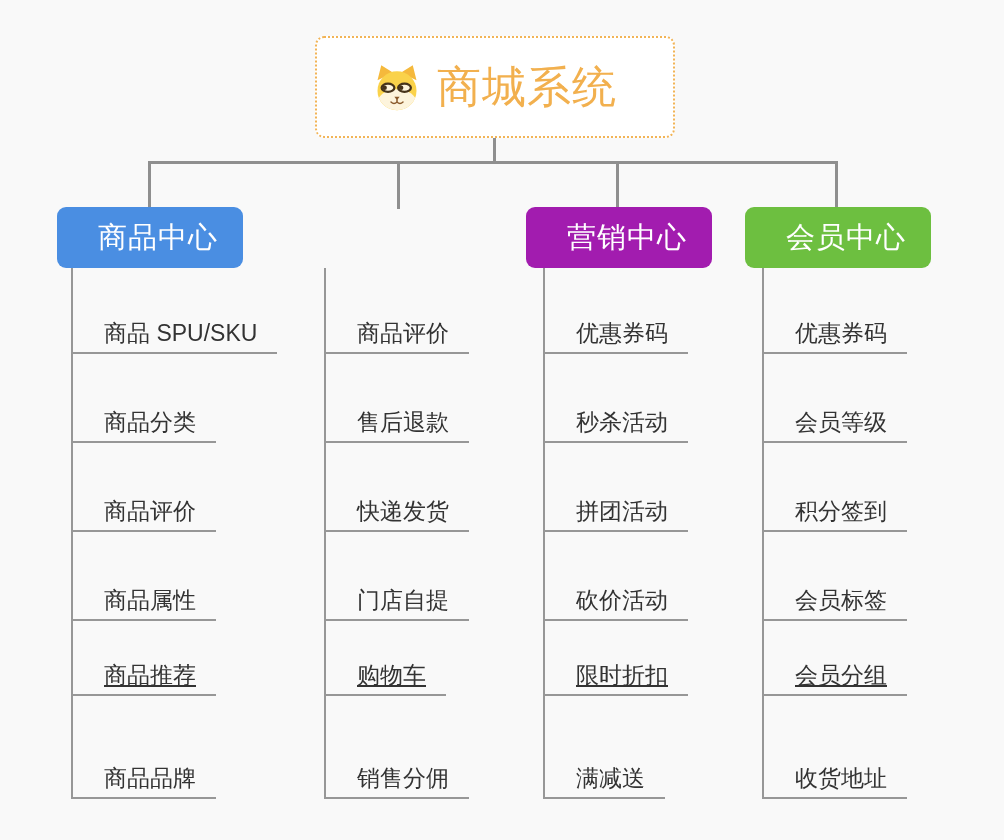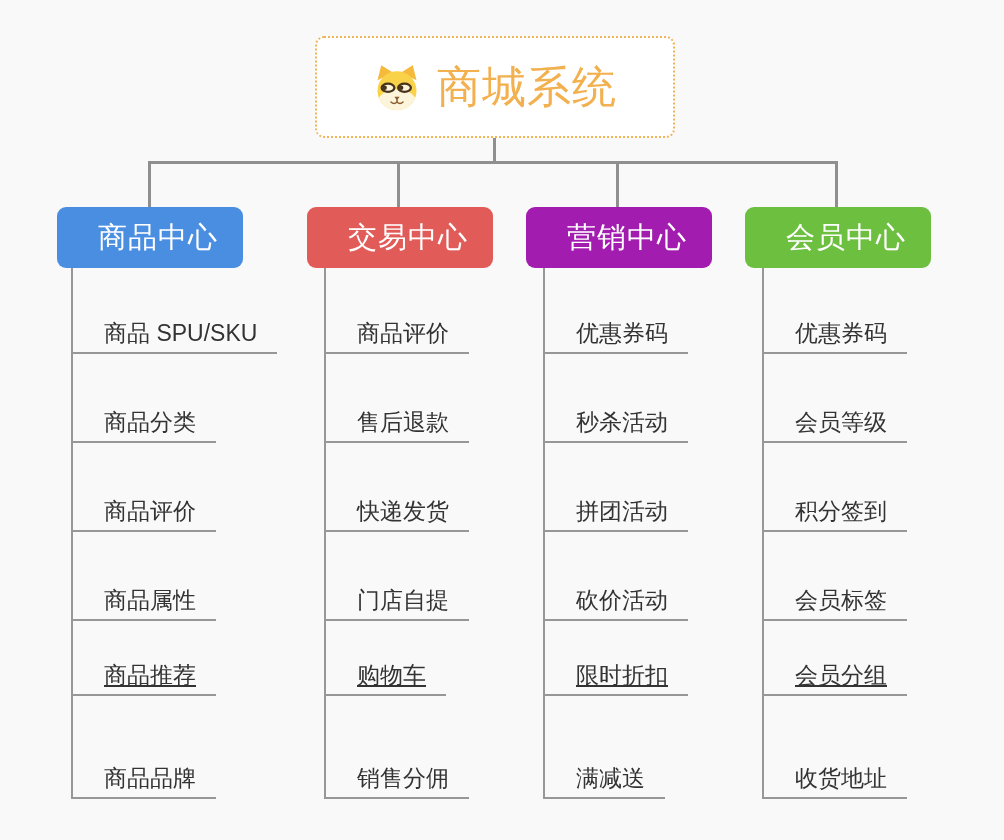--- a/index.html
+++ b/index.html
@@ -81,21 +81,20 @@
   </div>
 
   <div class="line stem"></div>
   <div class="line hline"></div>
   <div class="line drop d0"></div>
   <div class="line drop d1"></div>
   <div class="line drop d2"></div>
   <div class="line drop d3"></div>
 
   <div class="hub h0" style="background-color: rgb(74, 142, 226);">商品中心</div>
-  <div class="hub h1" style="background-color: rgb(225, 92, 88);">交易中心</div>
   <div class="hub h2" style="background-color: #a21caf;">营销中心</div>
   <div class="hub h3" style="background-color: rgb(109, 191, 64);">会员中心</div>
 
   <div class="branch b0">
     <div class="trunk"></div>
     <div class="leaf r0">商品 SPU/SKU</div>
     <div class="leaf r1">商品分类</div>
     <div class="leaf r2">商品评价</div>
     <div class="leaf r3">商品属性</div>
     <div class="leaf r4">商品推荐</div>

